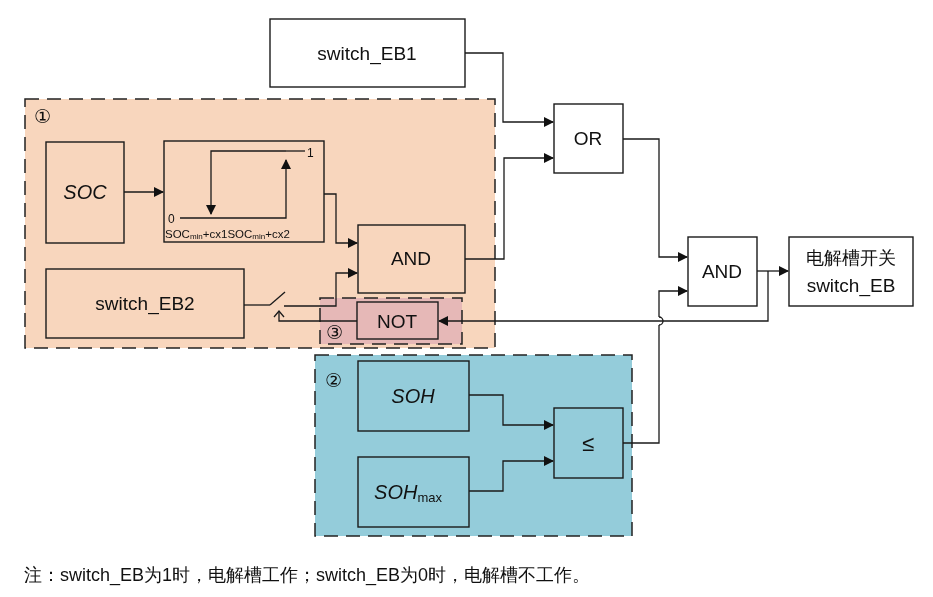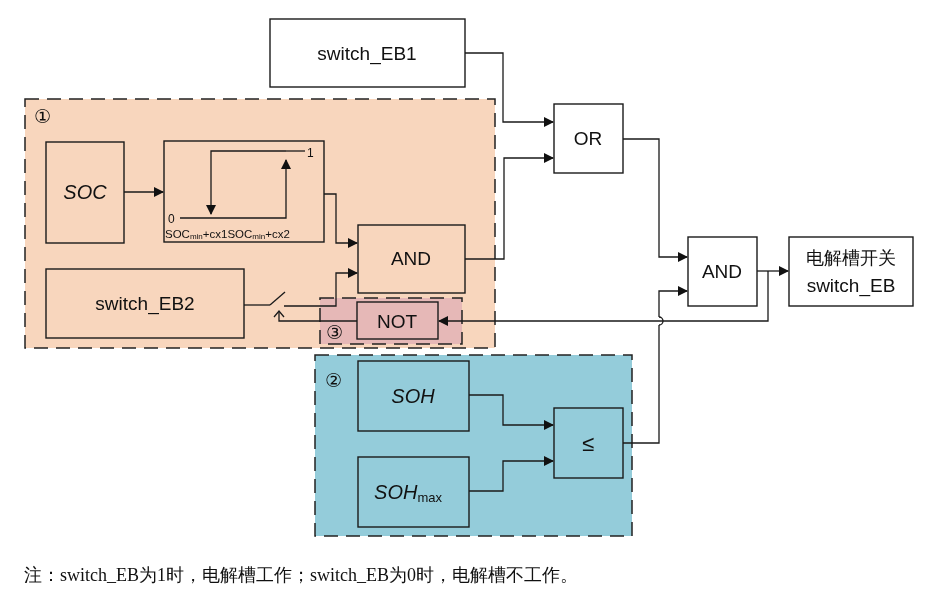--- a/index.html
+++ b/index.html
@@ -3,21 +3,21 @@
 <meta charset="utf-8">
 <style>
   html,body{margin:0;padding:0;background:#ffffff;}
   body{width:933px;height:597px;position:relative;overflow:hidden;font-family:"Liberation Sans","DejaVu Sans",sans-serif;color:#111;}
   svg{position:absolute;left:0;top:0;}
   .blk{fill:none;stroke:#1a1a1a;stroke-width:1.4;}
   .wire{fill:none;stroke:#1a1a1a;stroke-width:1.3;}
   .txt{font-family:"Liberation Sans","DejaVu Sans",sans-serif;fill:#111;}
   .it{font-style:italic;}
   .zone{stroke:#222;stroke-width:1.5;stroke-dasharray:14 8;}
-  .note{position:absolute;left:24px;top:563px;font-size:18px;font-family:Liberation Serif, serif;white-space:nowrap;}
+  .note{position:absolute;left:24px;top:563px;font-size:18px;font-family:Liberation Sans, sans-serif;white-space:nowrap;}
 </style>
 </head>
 <body>
 
 <svg width="933" height="597" viewBox="0 0 933 597">
   <defs>
     <marker id="arr" markerWidth="10" markerHeight="10" refX="9" refY="5" orient="auto" markerUnits="userSpaceOnUse">
       <path d="M0,0 L10,5 L0,10 z" fill="#111"></path>
     </marker>
   </defs>

